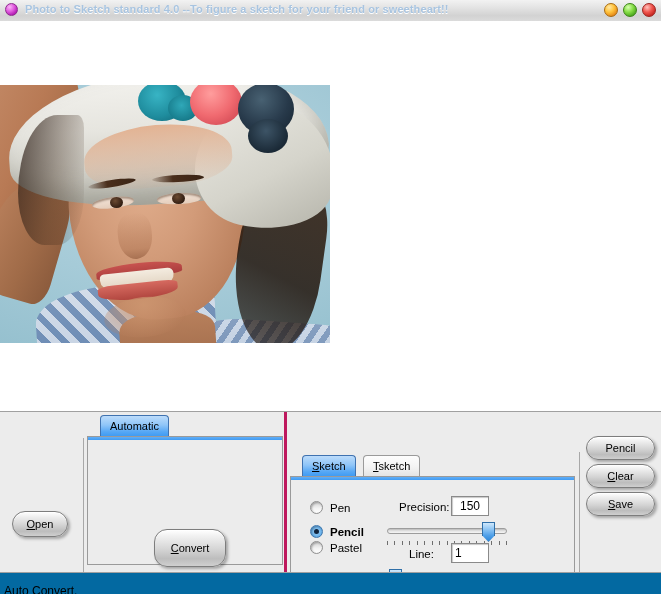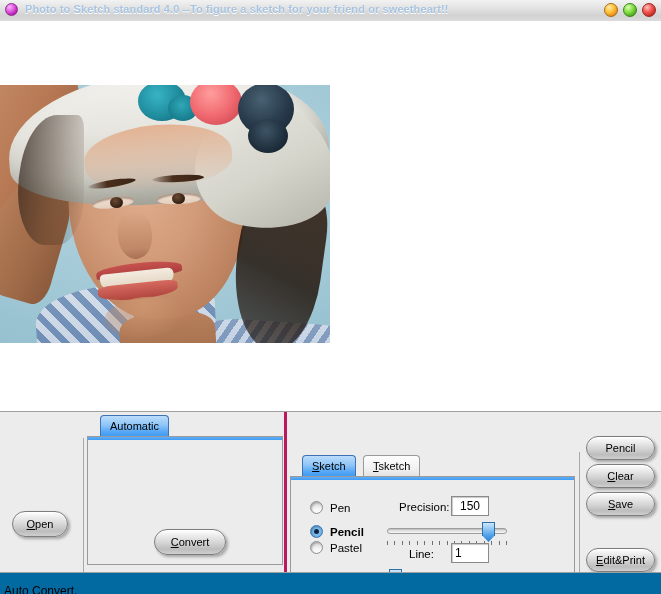--- a/index.html
+++ b/index.html
@@ -325,21 +325,21 @@
     box-sizing: border-box;
   }
   .tabbody::before {
     content: "";
     position: absolute;
     left: 0; top: 0; right: 0;
     height: 3px;
     background: linear-gradient(to bottom, #62aef6 0%, #3f9bf3 100%);
   }
   #auto-tabbody { width: 196px; height: 129px; }
-  #convert-btn { left: 66px; top: 92px; width: 72px; height: 26px; }
+  #convert-btn { left: 66px; top: 92px; width: 72px; height: 38px; }
 
   
   .sketch-group {
     position: absolute;
     left: 287px; top: 0;
     width: 293px; height: 160px;
     border-right: 1px solid #a8a8a8;
     box-sizing: border-box;
     margin-top: 40px;
   }
@@ -617,23 +617,20 @@
     <div class="right-col">
       <div class="pill-btn" id="upgrade-btn">
         <span>Pencil</span>
       </div>
       <div class="pill-btn" id="clear-btn">
         <span><u>C</u><span>lear</span></span>
       </div>
       <div class="pill-btn" id="save-btn">
         <span><u>S</u><span>ave</span></span>
       </div>
-      <div class="pill-btn" id="editprint-btn">
-        <span><u>E</u><span>dit&amp;Print</span></span>
-      </div>
     </div>
 
   </div>
 
   <div class="statusbar">
     <div class="status-text">Auto Convert.</div>
   </div>
 
 </div>
 

